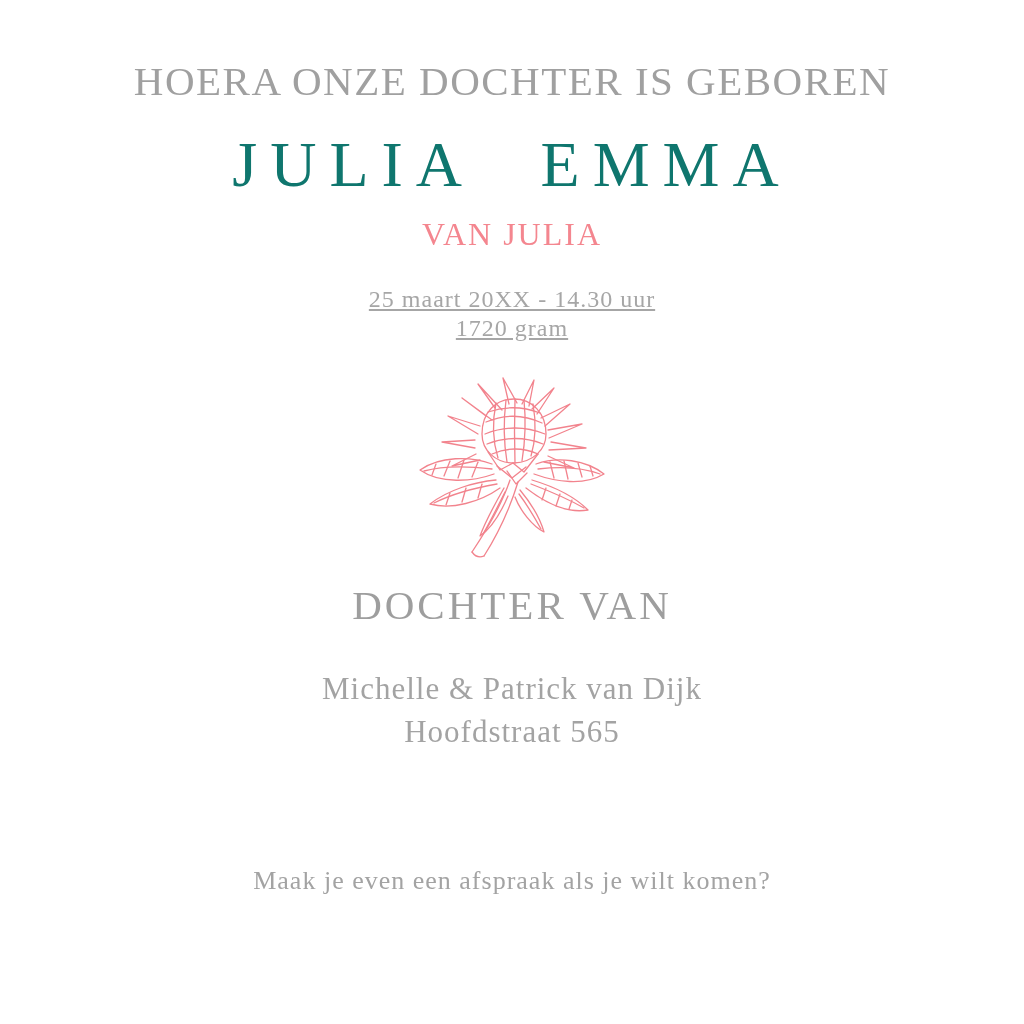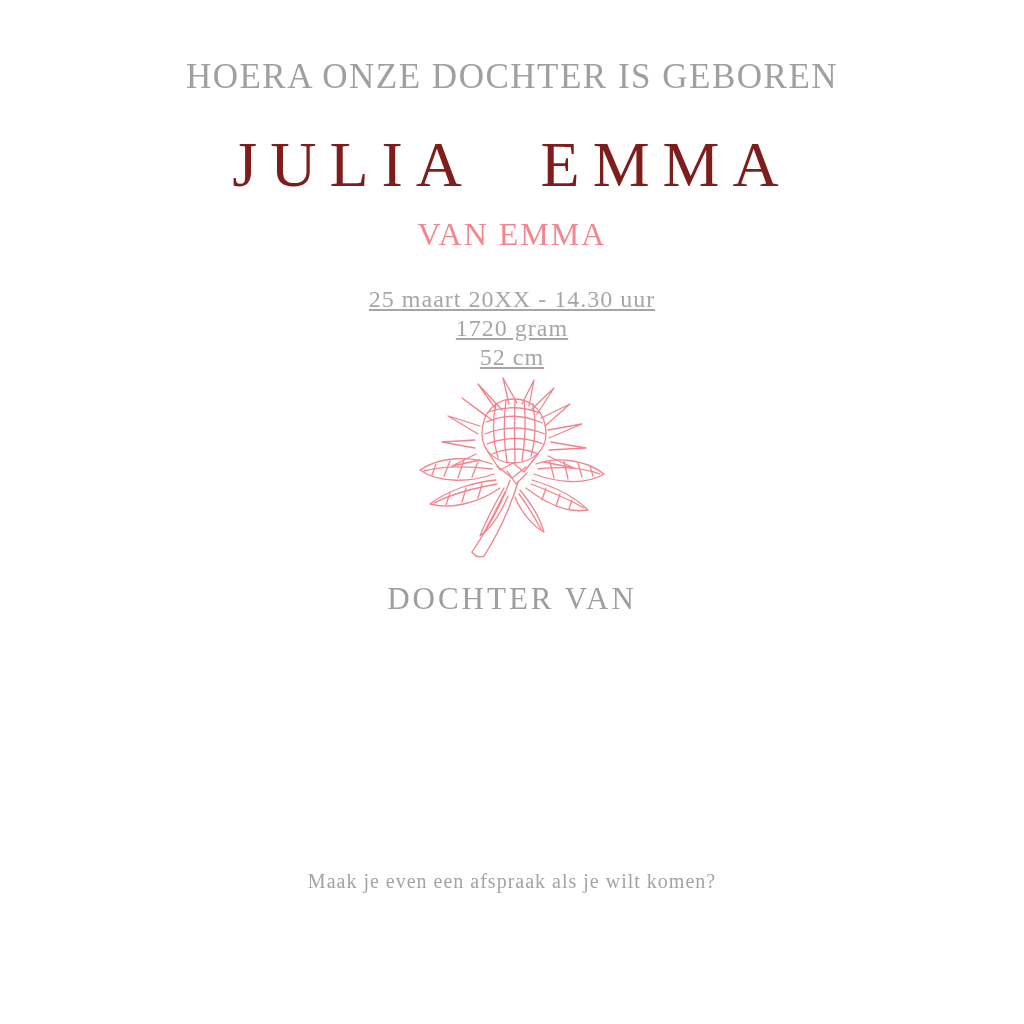--- a/index.html
+++ b/index.html
@@ -16,30 +16,30 @@
     color: #a3a3a3;
   }
   .section {
     position: absolute;
     left: 0;
     width: 100%;
     text-align: center;
   }
   .headline {
     top: 57px;
-    font-size: 35px;
+    font-size: 41px;
     letter-spacing: 1.5px;
     color: #a0a0a0;
   }
   .first-names {
     top: 128px;
     font-size: 64px;
     letter-spacing: 13px;
     word-spacing: 40px;
-    color: #7f1d1d;
+    color: #0f766e;
   }
   .last-name {
     top: 216px;
     font-size: 32px;
     letter-spacing: 2px;
     color: #f4868f;
   }
   .details {
     top: 285px;
     font-size: 24px;
@@ -50,57 +50,56 @@
   }
   .flower-wrap {
     position: absolute;
     top: 376px;
     left: 412px;
     width: 200px;
     height: 185px;
   }
   .daughter-of {
     top: 581px;
-    font-size: 31px;
+    font-size: 41px;
     letter-spacing: 3px;
     color: #9e9e9e;
   }
   .parents {
     top: 667px;
     font-size: 31px;
     line-height: 43px;
     letter-spacing: 1px;
     color: #a3a3a3;
   }
   .parents div, .footer div {
     white-space: pre-wrap;
   }
   .footer {
     top: 860px;
-    font-size: 20px;
+    font-size: 26px;
     line-height: 42px;
     letter-spacing: 1px;
     color: #a3a3a3;
   }
 </style>
 </head>
 <body>
 
 <div>
 
   <div class="section headline">HOERA ONZE DOCHTER IS GEBOREN</div>
 
   <div class="section first-names">JULIA EMMA</div>
 
-  <div class="section last-name">VAN EMMA</div>
+  <div class="section last-name">VAN JULIA</div>
 
   <div class="section details">
     <div>25 maart 20XX - 14.30 uur</div>
     <div>1720 gram</div>
-    <div>52 cm</div>
   </div>
 
   <div class="flower-wrap">
     <svg viewBox="0 0 200 185" width="200" height="185" aria-hidden="true">
       <g fill="none" stroke="#f2838d" stroke-width="1.3" stroke-linecap="round" stroke-linejoin="round">
 
         <path d="M98,104 C90,128 76,152 60,176"></path>
         <path d="M106,106 C98,132 86,158 72,180"></path>
         <path d="M60,176 Q65,183 72,180"></path>
 
@@ -166,19 +165,21 @@
         <path d="M101,87 L112,96 L126,78"></path>
         <path d="M85,90 L100,102 L114,91"></path>
         <path d="M95,95 L104,108 L115,97"></path>
       </g>
     </svg>
   </div>
 
   <div class="section daughter-of">DOCHTER VAN</div>
 
   <div class="section parents">
+    <div>Michelle &amp; Patrick van Dijk</div>
+    <div>Hoofdstraat 565</div>
   </div>
 
   <div class="section footer">
     <div>Maak je even een afspraak als je wilt komen?</div>
   </div>
 
 </div>
 
 </body></html>

